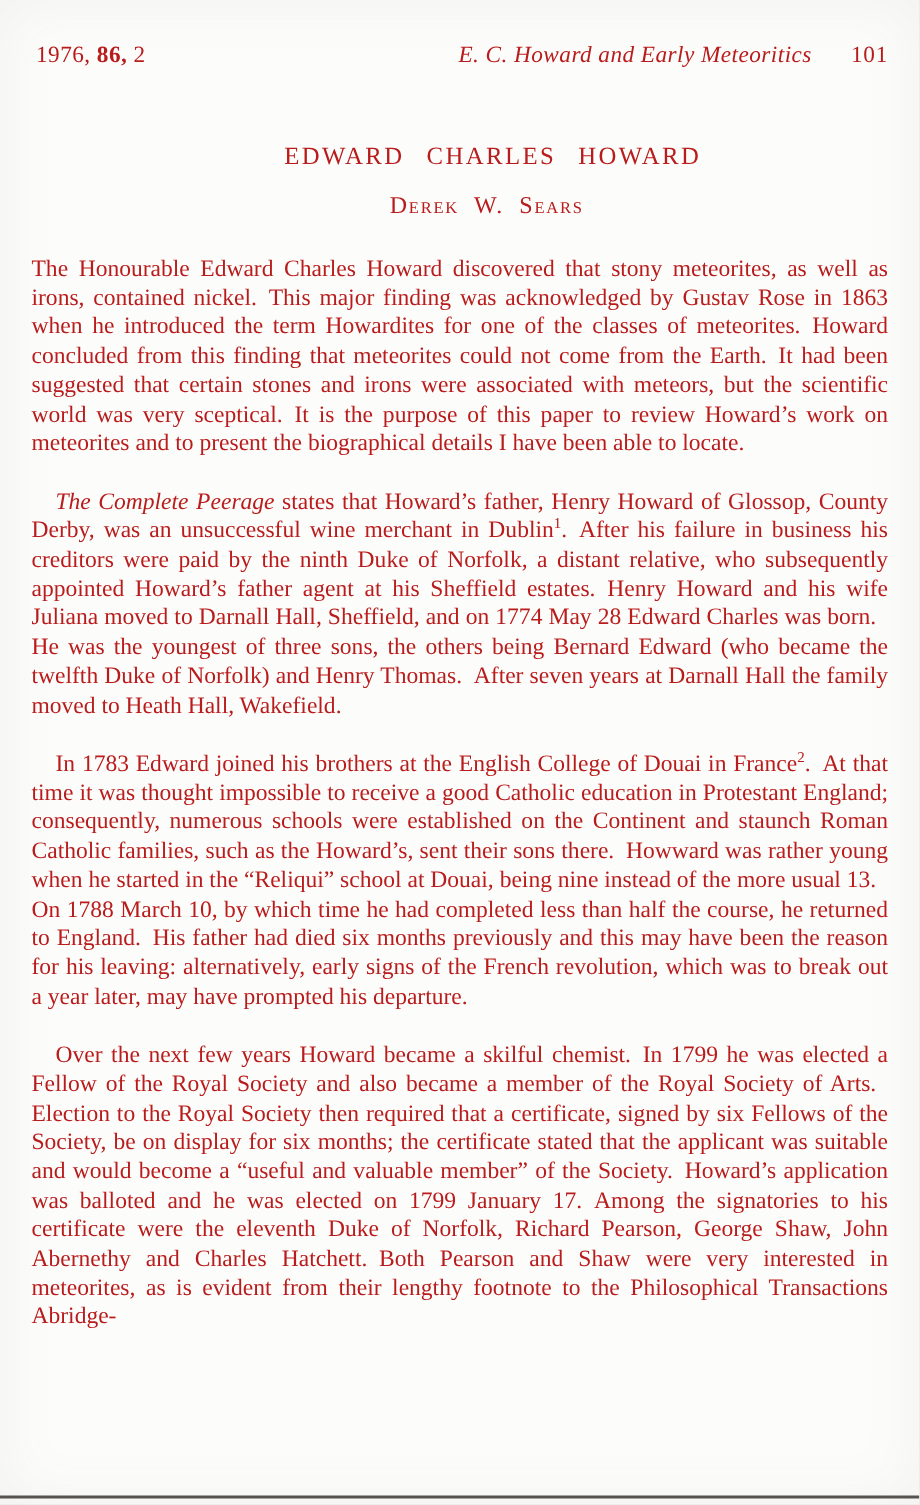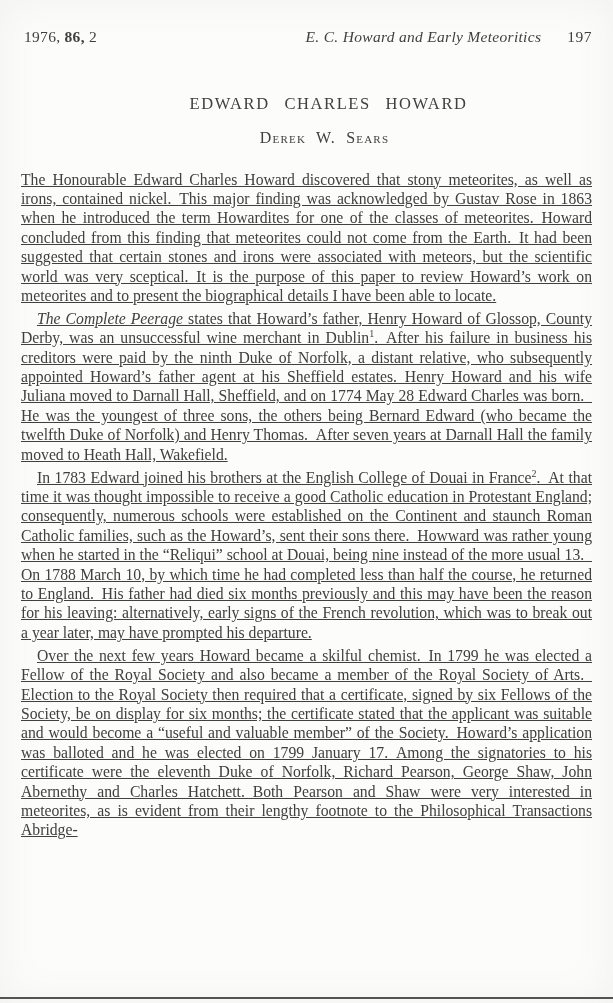--- a/index.html
+++ b/index.html
@@ -2,21 +2,21 @@
 <html><head>
 <meta charset="utf-8">
 <style>
   html, body { margin: 0; padding: 0; background: #e8e8e6; }
   .page {
     position: relative;
     width: 613px;
     height: 1003px;
     margin: 0 auto;
     background: #fcfcfa;
-    color: #404040;
+    color: #b91c1c;
     font-family: "Liberation Serif", "DejaVu Serif", serif;
     overflow: hidden;
     box-shadow: inset 0 0 40px rgba(120,120,110,0.08);
   }
   .running-header {
     display: flex;
     justify-content: space-between;
     align-items: baseline;
     padding: 28px 21px 0 24px;
     font-size: 15.5px;
@@ -48,21 +48,21 @@
     word-spacing: 5px;
     padding-left: 36px;
   }
   .article-body {
     margin-top: 19px;
     padding: 0 21px 0 21px;
     font-size: 15.7px;
     line-height: 19.4px;
     text-align: justify;
   }
-  .article-body p { margin: 0 0 0 0; padding-top: 3.5px; text-decoration: underline; }
+  .article-body p { margin: 16px 0 0 0; padding-top: 3.5px; }
   .article-body p.indent { text-indent: 16px; }
   .article-body i { font-style: italic; }
   .article-body sup {
     font-size: 10px;
     line-height: 0;
     vertical-align: super;
   }
   .bottom-rule {
     position: absolute;
     left: 0;
@@ -74,21 +74,21 @@
 </style>
 </head>
 <body>
 
 <div class="page">
 
   <header class="running-header">
     <span class="issue-info"><span>1976,</span>&nbsp;<b>86,</b>&nbsp;<span>2</span></span>
     <span class="header-right">
       <span class="running-title">E. C. Howard and Early Meteoritics</span>
-      <span class="page-number">197</span>
+      <span class="page-number">101</span>
     </span>
   </header>
 
   <h1 class="article-title">
     <span class="title-line">EDWARD CHARLES HOWARD</span>
   </h1>
 
   <div class="author">Derek W. Sears</div>
 
   <main class="article-body" id="article-body">

